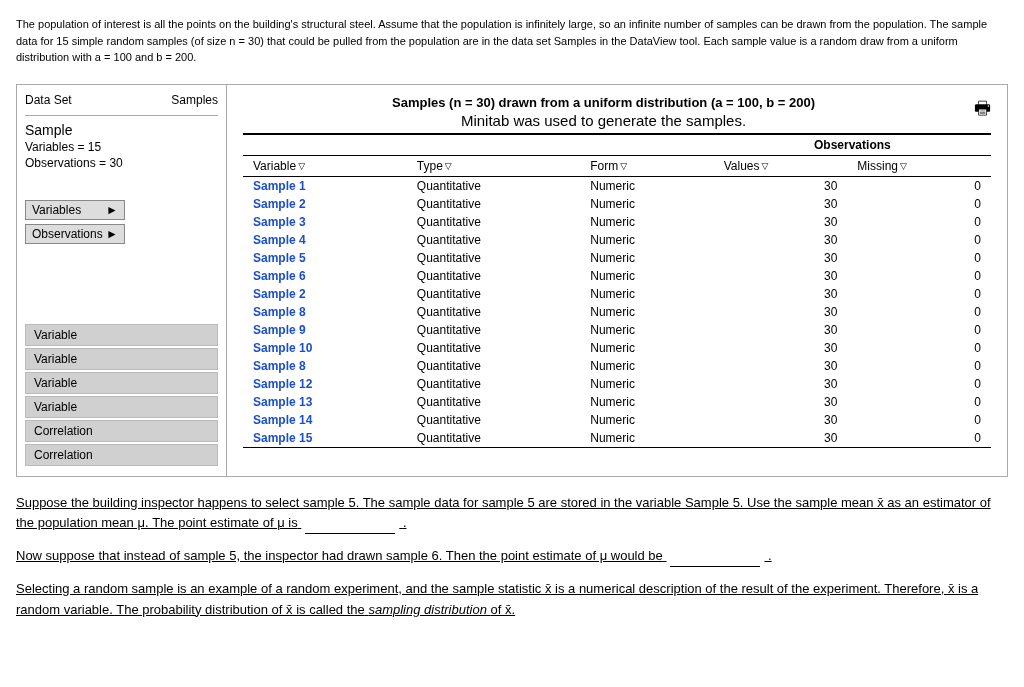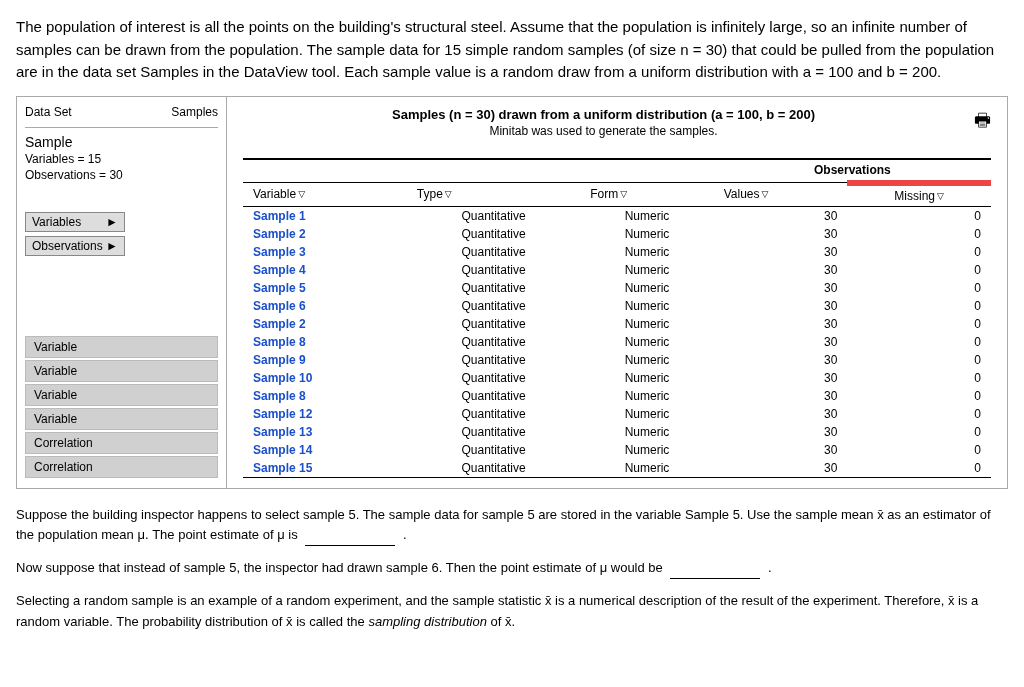--- a/index.html
+++ b/index.html
@@ -6,23 +6,23 @@
     body {
       font-family: Arial, sans-serif;
       font-size: 13px;
       background: #fff;
       color: #000;
       padding: 16px;
       width: 1024px;
       min-height: 687px;
     }
     .intro-text {
-      font-size: 15px;
+      font-size: 11px;
       line-height: 1.5;
-      margin-bottom: 12px;
+      margin-bottom: 18px;
     }
     .dataview-container {
       border: 1px solid #aaa;
       display: flex;
       flex-direction: row;
       margin-bottom: 16px;
     }
     .sidebar {
       width: 210px;
       min-width: 210px;
@@ -74,44 +74,44 @@
       flex: 1;
       padding: 10px 16px;
     }
     .main-title {
       font-weight: bold;
       font-size: 13px;
       text-align: center;
       margin-bottom: 2px;
     }
     .main-subtitle {
-      font-size: 12px;
+      font-size: 15px;
       text-align: center;
-      margin-bottom: 20px;
+      margin-bottom: 4px;
     }
     .main-panel-inner {
       position: relative;
     }
     .data-table {
       width: 100%;
       border-collapse: collapse;
       font-size: 12px;
     }
     .data-table th {
       border-top: 2px solid #000;
       border-bottom: 1px solid #000;
       padding: 3px 10px;
       font-weight: normal;
       text-align: left;
     }
     .data-table td {
       padding: 2px 10px;
       text-align: left;
     }
-    .data-table td.center { text-align: center; }
+    .data-table td.center { text-align: left; }
     .data-table td.right { text-align: right; }
     .data-table tr:last-child td {
       border-bottom: 1px solid #000;
     }
     .sample-name {
       color: #1a4fcc;
       font-weight: bold;
       text-align: right;
     }
     .blank-line {
@@ -119,20 +119,21 @@
       border-bottom: 1px solid #000;
       width: 90px;
       margin-left: 4px;
       margin-right: 4px;
       vertical-align: bottom;
     }
     .paragraph {
       margin-top: 12px;
       font-size: 13px;
       line-height: 1.6;
+      text-decoration: underline;
     }
     .th-filter {
       display: inline-flex;
       align-items: center;
       gap: 2px;
     }
     
     .header-obs-span {
       text-align: center;
       font-size: 12px;
@@ -215,21 +216,21 @@
                 <span>Form</span>
                 <span style="font-size:9px;">▽</span>
               </span>
             </th>
             <th style="border-top:1px solid #000;">
               <span class="th-filter">
                 <span>Values</span>
                 <span style="font-size:9px;">▽</span>
               </span>
             </th>
-            <th style="border-top:6px solid #ef4444;text-align:center;">
+            <th style="border-top:1px solid #ef4444;">
               <span class="th-filter">
                 <span>Missing</span>
                 <span style="font-size:9px;">▽</span>
               </span>
             </th>
           </tr>
         </thead>
         <tbody id="table-body">
         <tr>
       <td class="sample-name">Sample 1</td>

